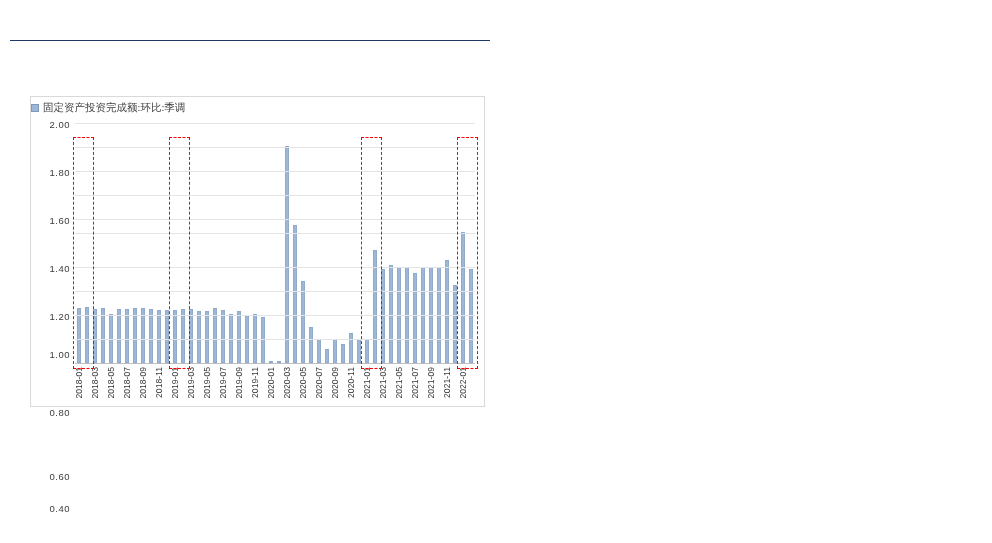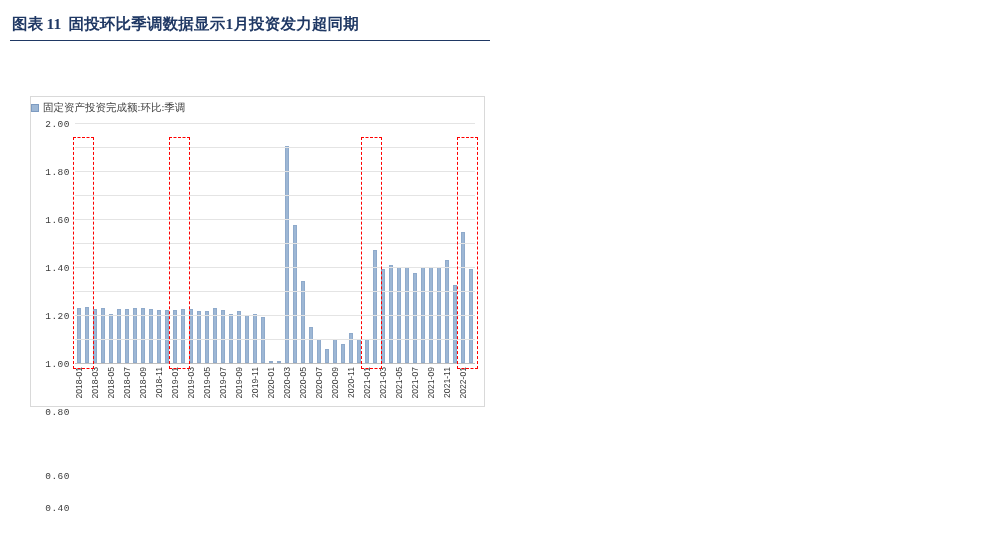--- a/index.html
+++ b/index.html
@@ -59,21 +59,21 @@
     position:absolute; left:0; width:100%;
     border-top:1px solid #e4e4e4;
   }
   .gridline.base { border-top:1px solid #bfbfbf; }
   .ytick {
     position:absolute; right:calc(100% + 5px);
     font-size:9.5px; color:#3b3b3b;
     transform:translateY(-50%);
     white-space:nowrap;
     letter-spacing:0.5px;
-    font-family:Liberation Mono, monospace;
+    font-family:Liberation Sans, sans-serif;
   }
   .bars {
     position:absolute; left:0; bottom:0; width:100%; height:100%;
     display:flex; align-items:flex-end;
   }
   .bar-slot { flex:1 1 0; display:flex; justify-content:center; align-items:flex-end; height:100%; }
   .bar {
     width:58%;
     background:#9DB7D5;
     border:0.5px solid #8FAACB;
@@ -109,23 +109,20 @@
   .src-left { left:12px; top:474px; }
   .note-left { left:12px; top:510px; }
 </style>
 </head>
 <body>
 
 <div class="page">
 
   <div class="panel-left">
 
-    <div class="fig-title title-left">
-      <span>图表</span><span class="title-num">11</span><span>固投环比季调数据显示1月投资发力超同期</span>
-    </div>
     <div class="title-rule rule-left"></div>
 
     <div class="chart-box">
       <div class="legend">
         <span class="legend-swatch"></span><span>固定资产投资完成额:环比:季调</span>
       </div>
       <div class="plot" id="plot">
         <div class="bars" id="bars">
             <div class="bar-slot">
               <div class="bar" title="2018-01: 0.46" style="height: 55.2px; background: rgb(157, 183, 213);"></div>
@@ -282,21 +279,21 @@
           <div class="gridline" style="top: 216px;"></div>
           <div class="gridline" style="top: 192px;">
             <div class="ytick" style="top: 192px;">0.40</div>
           </div>
           <div class="gridline" style="top: 168px;">
             <div class="ytick" style="top: 184px;">0.60</div>
           </div>
           <div class="gridline" style="top: 144px;">
             <div class="ytick" style="top: 144px;">0.80</div>
           </div>
-          <div class="gridline" style="top: 120px;">
+          <div class="gridline" style="top: 110px;">
             <div class="ytick" style="top: 120px;">1.00</div>
           </div>
           <div class="gridline" style="top: 96px;">
             <div class="ytick" style="top: 96px; text-align: center;">1.20</div>
           </div>
           <div class="gridline" style="top: 72px;">
             <div class="ytick" style="top: 72px;">1.40</div>
           </div>
           <div class="gridline" style="top: 48px;">
             <div class="ytick" style="top: 48px; margin-left: 8px;">1.60</div>

